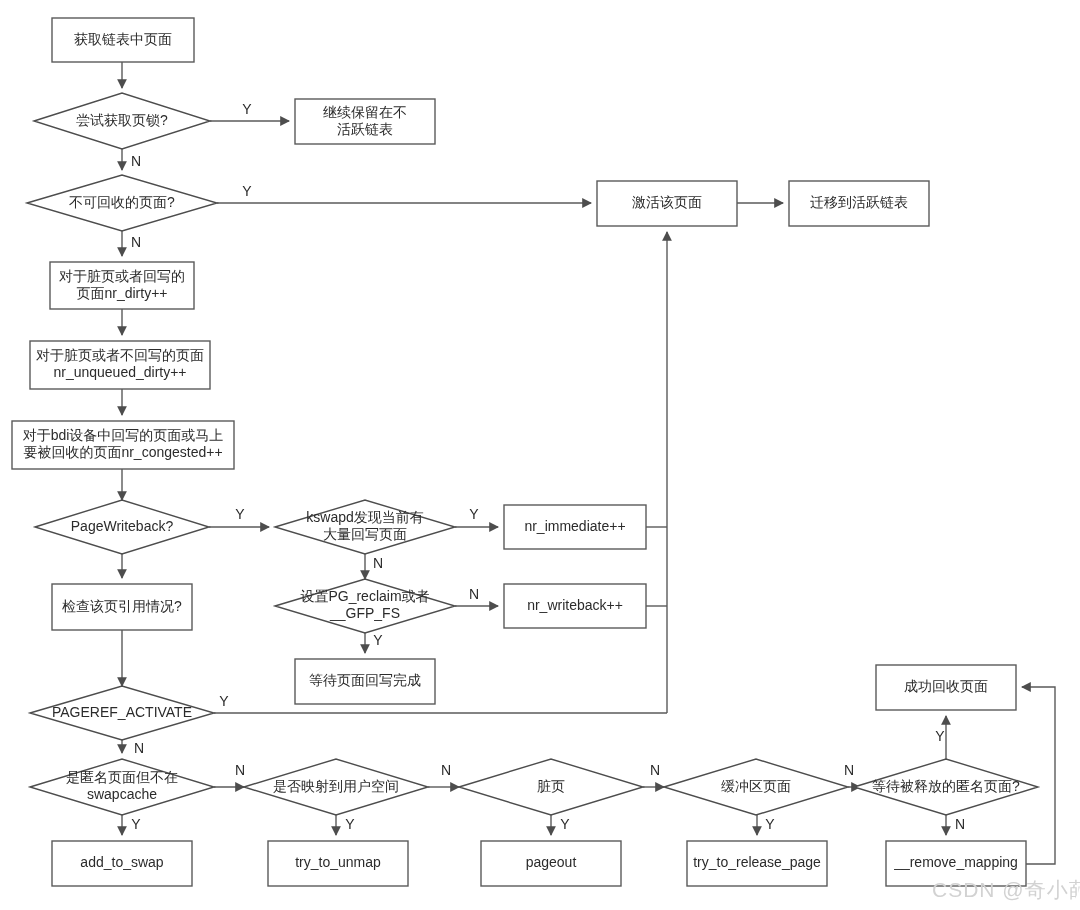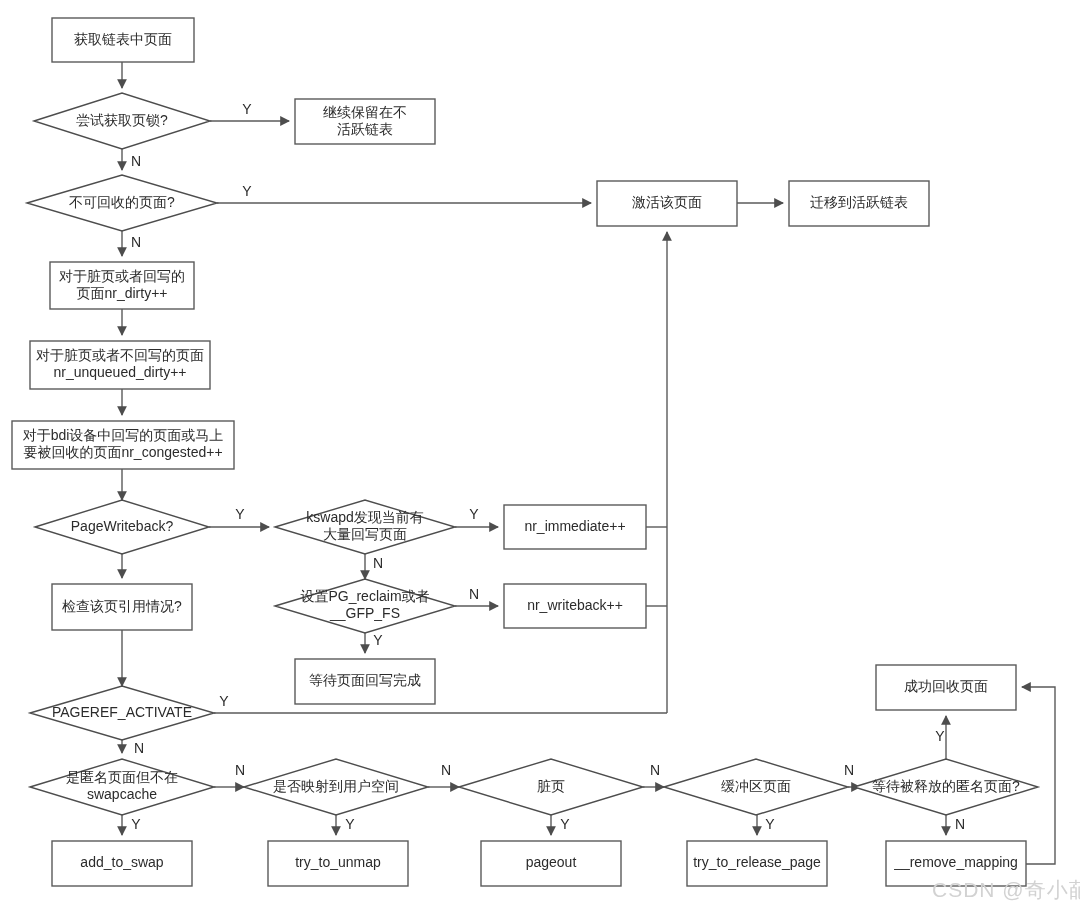--- a/index.html
+++ b/index.html
@@ -6,20 +6,21 @@
   body{
     font-family:"Liberation Sans","DejaVu Sans",sans-serif;
     -webkit-font-smoothing:antialiased;
   }
   #canvas{
     position:relative;
     width:1080px;
     height:910px;
     background:#ffffff;
     overflow:hidden;
+    border-radius:27px;
   }
   svg#flow{
     position:absolute;
     left:0; top:0;
     width:1080px;
     height:910px;
   }
   .node-rect{
     fill:#ffffff;
     stroke:#5a5a5a;

